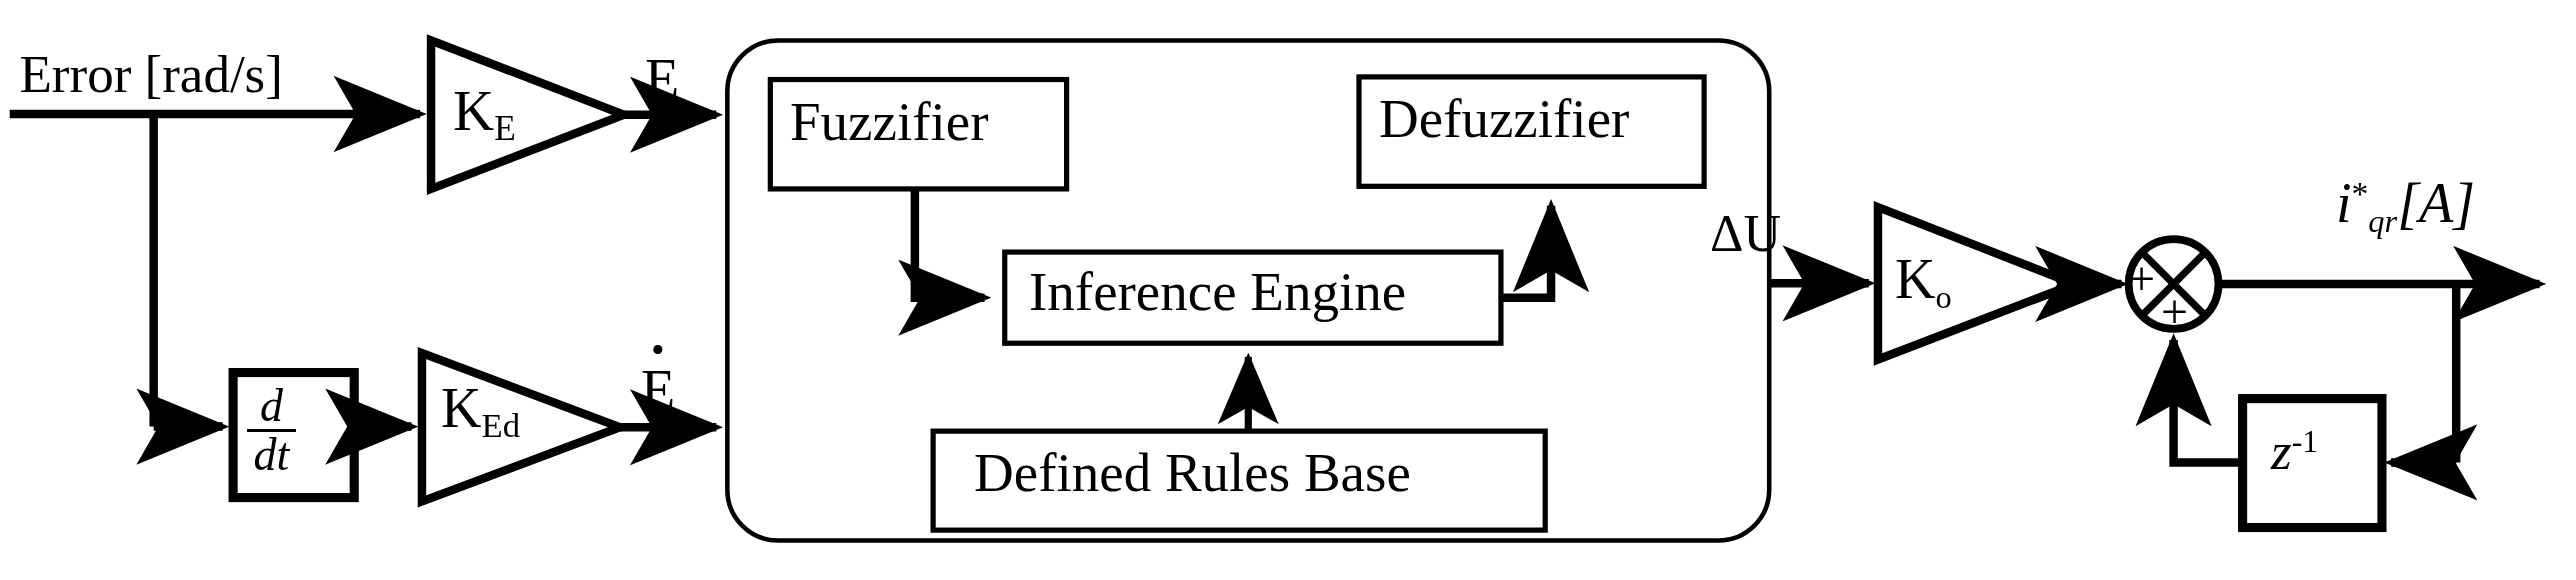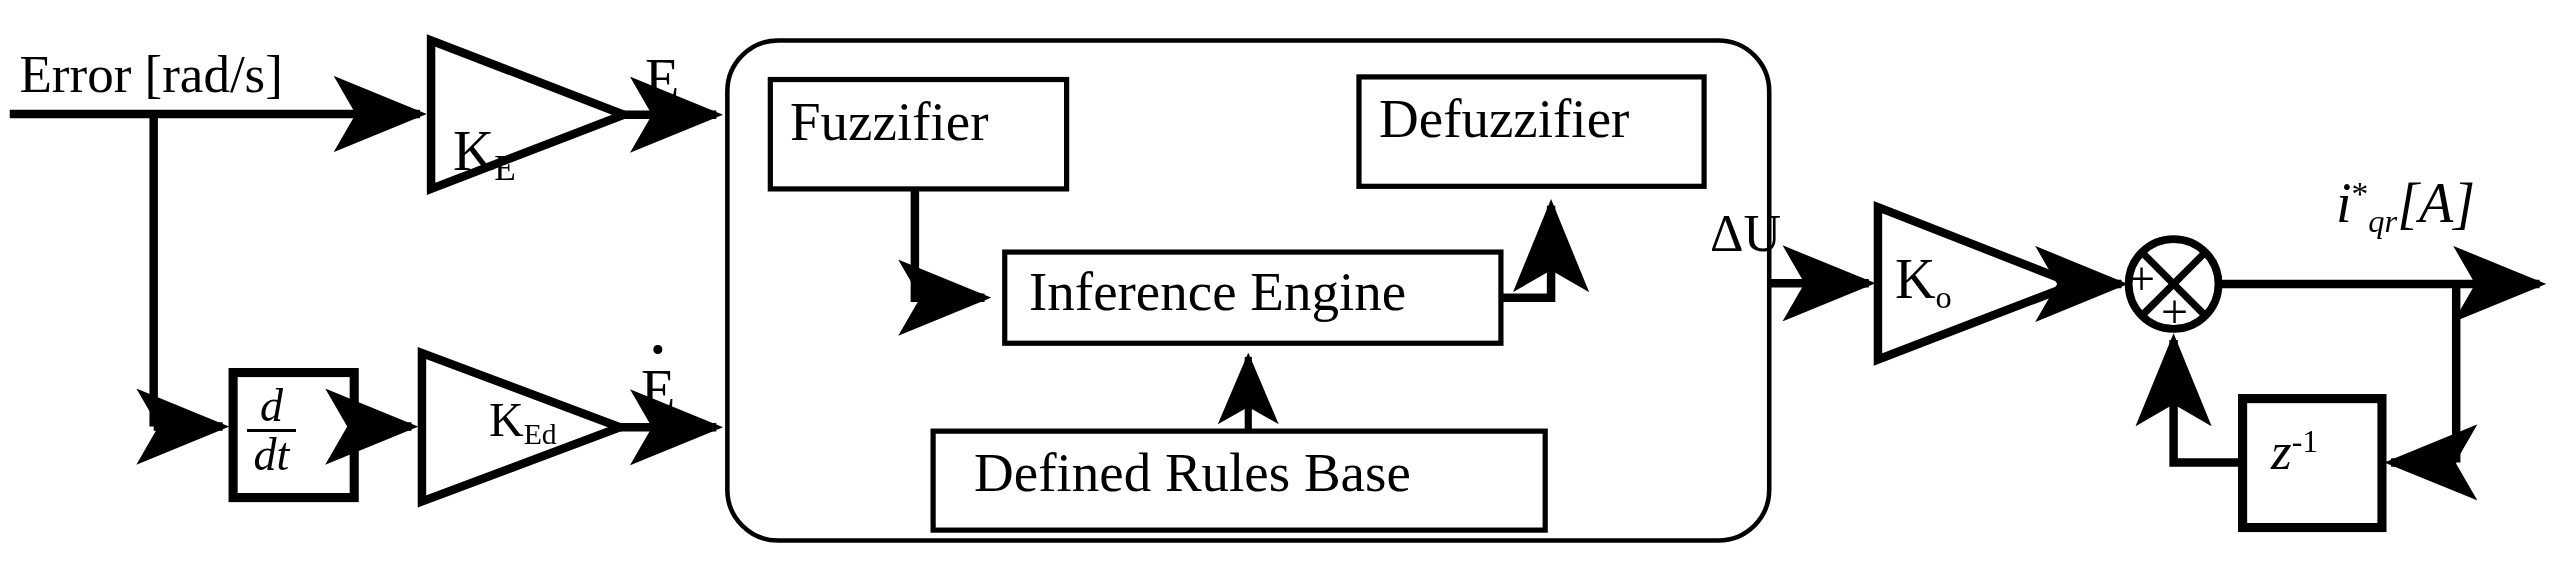--- a/index.html
+++ b/index.html
@@ -80,34 +80,34 @@
       <path d="M3772,440 L3772,710" stroke-width="13"></path>
       <path d="M3772,710 L3672,710" stroke-width="13" marker-end="url(#ah)"></path>
       <rect x="3444" y="612" width="214" height="198" stroke-width="14" fill="#fff"></rect>
       <path d="M3444,710 L3338,710 L3338,522" stroke-width="13" marker-end="url(#ah)"></path>
 
     </g>
   </svg>
 
   <div class="lbl serif" style="left:19.5px; top:48px; font-size:53px;">Error [rad/s]</div>
 
-  <div class="lbl serif" style="left:453px; top:82px; font-size:57px;margin-top:40px;">
+  <div class="lbl serif" style="left:453px; top:82px; font-size:57px;">
     <span>K</span><span class="sub">E</span>
   </div>
 
   <div class="lbl serif" style="left:645px; top:51px; font-size:56px;">E</div>
 
   <div class="lbl serif ital" style="left:247px; top:383px; font-size:46px;">
     <span class="frac">
       <span class="num">d</span>
       <span class="den">dt</span>
     </span>
   </div>
 
-  <div class="lbl serif" style="left:441px; top:396px; font-size:48px;margin-left:48px;">
+  <div class="lbl serif" style="left:441px; top:380px; font-size:56px;">
     <span>K</span><span class="sub">Ed</span>
   </div>
 
   <div class="lbl serif" style="left:641px; top:362px; font-size:56px;">
     <span class="dotacc"><span class="dot"></span><span>E</span></span>
   </div>
 
   <div class="lbl serif" style="left:790px; top:94px; font-size:55px;">Fuzzifier</div>
 
   <div class="lbl serif" style="left:1379px; top:91px; font-size:55px;">Defuzzifier</div>

